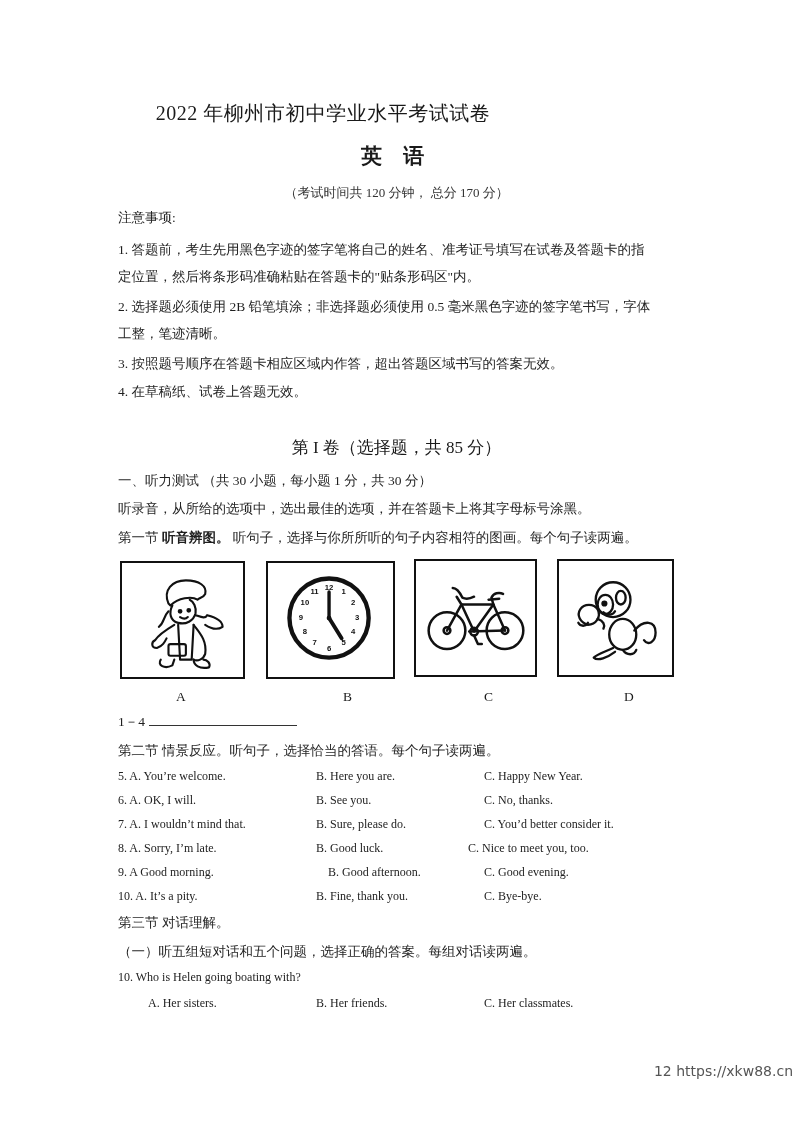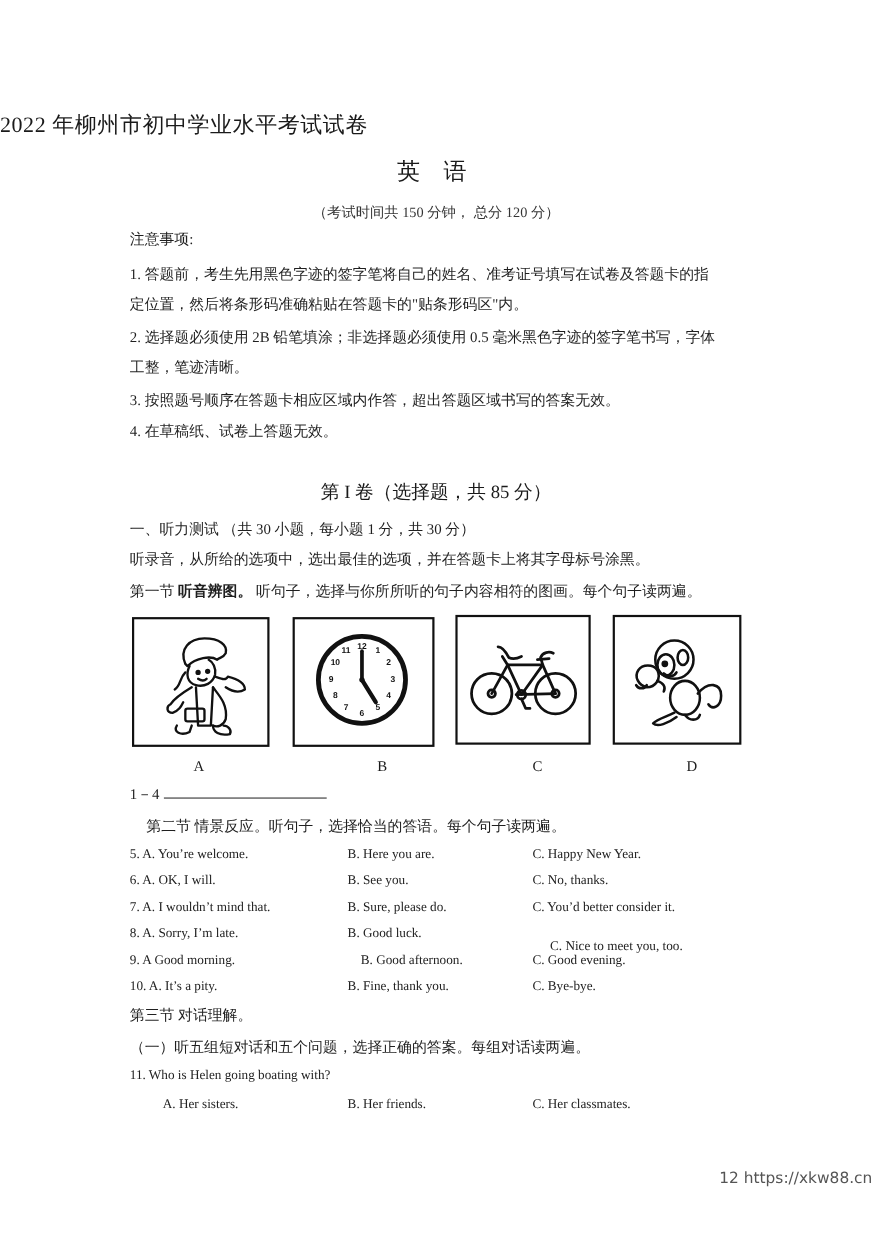--- a/index.html
+++ b/index.html
@@ -1,37 +1,37 @@
 <!DOCTYPE html>
 <html><head>
 <meta charset="utf-8">
 <style>
   html, body { margin: 0; padding: 0; background: #ffffff; }
   body { width: 793px; height: 1122px; position: relative; overflow: hidden;
          font-family: "Liberation Serif", "DejaVu Serif", serif; color: #1a1a1a; }
   .abs { position: absolute; white-space: nowrap; }
-  .title { font-size: 20px; left: 0; width: 646px; text-align: left; top: 100px; letter-spacing: 0.5px; }
-  .subject { font-size: 21px; left: 0; width: 793px; text-align: center; top: 142px; letter-spacing: 8px; }
+  .title { font-size: 20px; left: 0; width: 646px; text-align: center; top: 100px; letter-spacing: 0.5px; }
+  .subject { font-size: 21px; left: 0; width: 793px; text-align: center; top: 142px; letter-spacing: 8px; font-weight: bold; }
   .meta { font-size: 13px; left: 0; width: 793px; text-align: center; top: 184px; color: #333; }
   .body { font-size: 13.5px; color: #1f1f1f; }
   .section-title { font-size: 17px; left: 0; width: 793px; text-align: center; top: 436px; }
   .bold { font-weight: bold; margin-top: 28px; }
   .pic { position: absolute; border: 2px solid #111; box-sizing: border-box; background: #fff; }
   .pic svg { width: 100%; height: 100%; display: block; }
   .pic-label { font-size: 13.5px; }
   .blank { display: inline-block; width: 148px; border-bottom: 1px solid #333; height: 12px; vertical-align: baseline; margin-left: 4px; }
   .opt { font-size: 12px; color: #222; }
   .footer { font-family: "DejaVu Sans", sans-serif; font-size: 14px; color: #555; left: 0; width: 793px; text-align: right; top: 1063px; }
 </style>
 </head>
 <body>
 
 <div class="abs title">2022 年柳州市初中学业水平考试试卷</div>
 <div class="abs subject">英 语</div>
-<div class="abs meta">（考试时间共 150 分钟，  总分 120 分）</div>
+<div class="abs meta">（考试时间共 120 分钟，  总分 170 分）</div>
 
 <div class="abs body" style="left:118px; top:209px;">注意事项:</div>
 <div class="abs body" style="left:118px; top:241px;">1. 答题前，考生先用黑色字迹的签字笔将自己的姓名、准考证号填写在试卷及答题卡的指</div>
 <div class="abs body" style="left:118px; top:268px;">定位置，然后将条形码准确粘贴在答题卡的"贴条形码区"内。</div>
 <div class="abs body" style="left:118px; top:298px;">2. 选择题必须使用 2B 铅笔填涂；非选择题必须使用 0.5 毫米黑色字迹的签字笔书写，字体</div>
 <div class="abs body" style="left:118px; top:325px;">工整，笔迹清晰。</div>
 <div class="abs body" style="left:118px; top:355px;">3. 按照题号顺序在答题卡相应区域内作答，超出答题区域书写的答案无效。</div>
 <div class="abs body" style="left:118px; top:383px;">4. 在草稿纸、试卷上答题无效。</div>
 
 <div class="abs section-title">第 I 卷（选择题，共 85 分）</div>
@@ -119,47 +119,47 @@
 
 <div class="abs pic-label" style="left:176px; top:689px;">A</div>
 <div class="abs pic-label" style="left:343px; top:689px;">B</div>
 <div class="abs pic-label" style="left:484px; top:689px;">C</div>
 <div class="abs pic-label" style="left:624px; top:689px;">D</div>
 
 <div class="abs body" style="left:118px; top:713px;">
   <span>1－4</span><span class="blank"></span>
 </div>
 
-<div class="abs body" style="left:118px; top:742px;margin-left:15px;">第二节  情景反应。听句子，选择恰当的答语。每个句子读两遍。</div>
+<div class="abs body" style="left:118px; top:742px;">第二节  情景反应。听句子，选择恰当的答语。每个句子读两遍。</div>
 
 <div class="abs opt" style="left:118px; top:769px;">5. A. You’re welcome.</div>
 <div class="abs opt" style="left:316px; top:769px;">B. Here you are.</div>
 <div class="abs opt" style="left:484px; top:769px;">C. Happy New Year.</div>
 
 <div class="abs opt" style="left:118px; top:793px;">6. A. OK, I will.</div>
 <div class="abs opt" style="left:316px; top:793px;">B. See you.</div>
 <div class="abs opt" style="left:484px; top:793px;">C. No, thanks.</div>
 
 <div class="abs opt" style="left:118px; top:817px;">7. A. I wouldn’t mind that.</div>
 <div class="abs opt" style="left:316px; top:817px;">B. Sure, please do.</div>
 <div class="abs opt" style="left:484px; top:817px;">C. You’d better consider it.</div>
 
 <div class="abs opt" style="left:118px; top:841px;">8. A. Sorry, I’m late.</div>
 <div class="abs opt" style="left:316px; top:841px;">B. Good luck.</div>
-<div class="abs opt" style="left:500px; top:841px;margin-top:12px;">C. Nice to meet you, too.</div>
+<div class="abs opt" style="left:468px; top:841px;">C. Nice to meet you, too.</div>
 
 <div class="abs opt" style="left:118px; top:865px;">9. A Good morning.</div>
 <div class="abs opt" style="left:328px; top:865px;">B. Good afternoon.</div>
 <div class="abs opt" style="left:484px; top:865px;">C. Good evening.</div>
 
 <div class="abs opt" style="left:118px; top:889px;">10. A. It’s a pity.</div>
 <div class="abs opt" style="left:316px; top:889px;">B. Fine, thank you.</div>
 <div class="abs opt" style="left:484px; top:889px;">C. Bye-bye.</div>
 
 <div class="abs body" style="left:118px; top:914px;">第三节  对话理解。</div>
 <div class="abs body" style="left:118px; top:943px;">（一）听五组短对话和五个问题，选择正确的答案。每组对话读两遍。</div>
 
-<div class="abs opt" style="left:118px; top:970px;">11. Who is Helen going boating with?</div>
+<div class="abs opt" style="left:118px; top:970px;">10. Who is Helen going boating with?</div>
 <div class="abs opt" style="left:148px; top:996px;">A. Her sisters.</div>
 <div class="abs opt" style="left:316px; top:996px;">B. Her friends.</div>
 <div class="abs opt" style="left:484px; top:996px;">C. Her classmates.</div>
 
 <div class="abs footer">12 https://xkw88.cn</div>
 
 </body></html>

